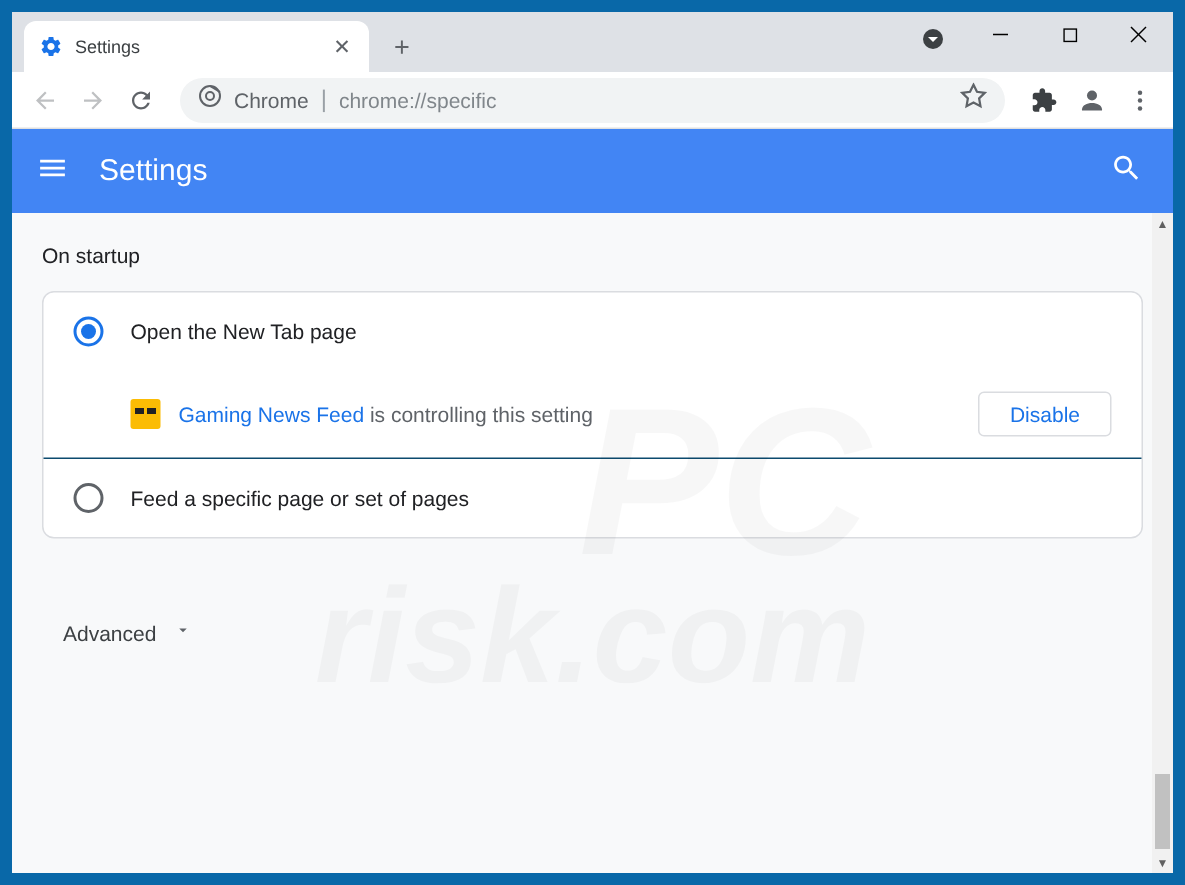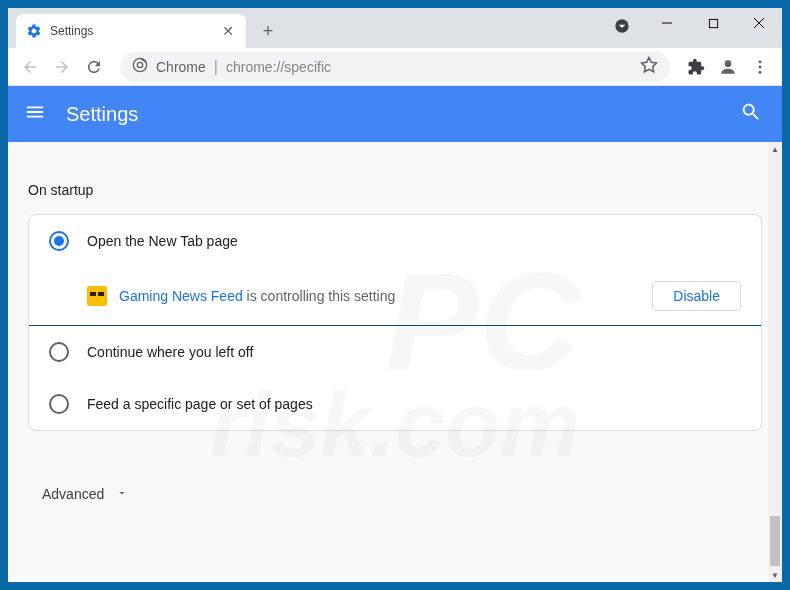--- a/index.html
+++ b/index.html
@@ -242,21 +242,20 @@
   background: #f8f9fa;
   padding: 20px 20px 0 20px;
   position: relative;
   overflow-y: hidden;
 }
 
 .section-title {
   font-size: 14px;
   color: #202124;
   margin-bottom: 16px;
-  margin-top: 20px;
 }
 
 .settings-card {
   background: white;
   border: 1px solid #dadce0;
   border-radius: 8px;
   margin-bottom: 40px;
 }
 
 .option-row {
@@ -526,24 +525,20 @@
         </div>
 
         <div class="controlled-row">
           <div class="ext-icon"></div>
           <div class="controlled-text">
             <span class="ext-name">Gaming News Feed</span><span> is controlling this setting</span>
           </div>
           <button class="disable-btn">Disable</button>
         </div>
 
-        <div class="option-row">
-          <div class="radio"></div>
-          <span class="option-label">Continue where you left off</span>
-        </div>
 
         <div class="option-row">
           <div class="radio"></div>
           <span class="option-label">Feed a specific page or set of pages</span>
         </div>
       </div>
 
       <div class="advanced-row">
         <span class="advanced-label">Advanced</span>
         <span>

